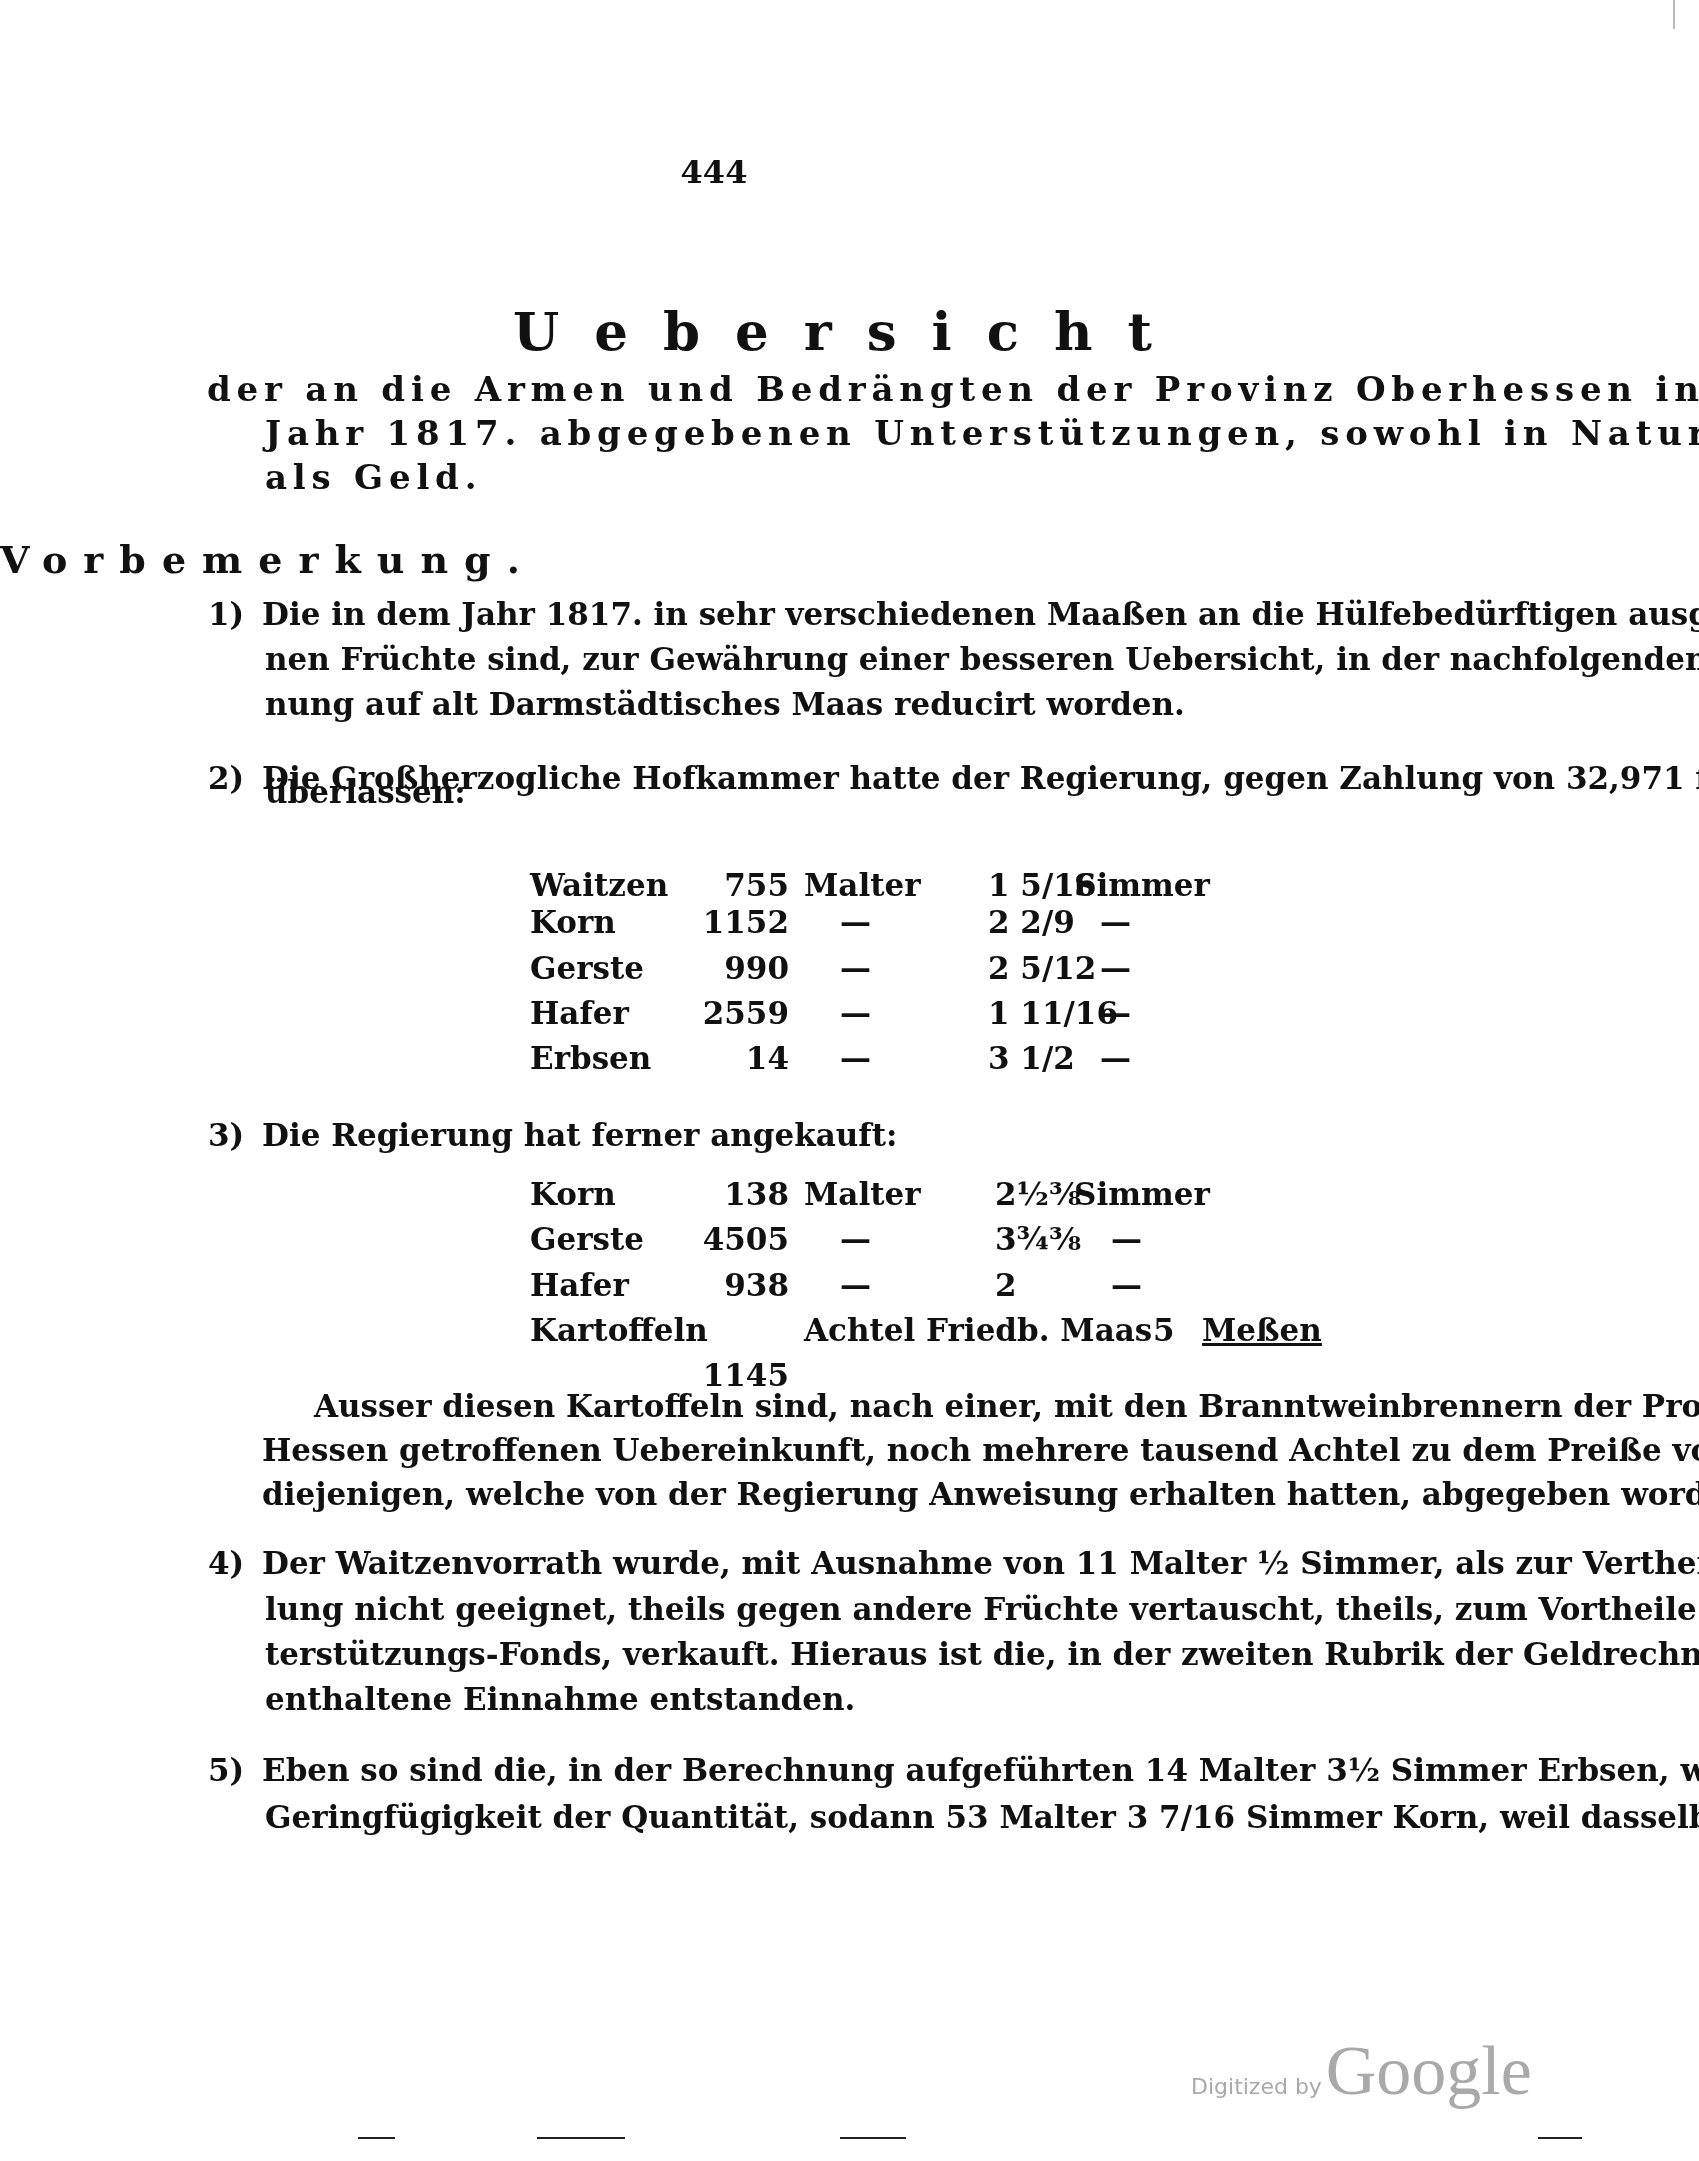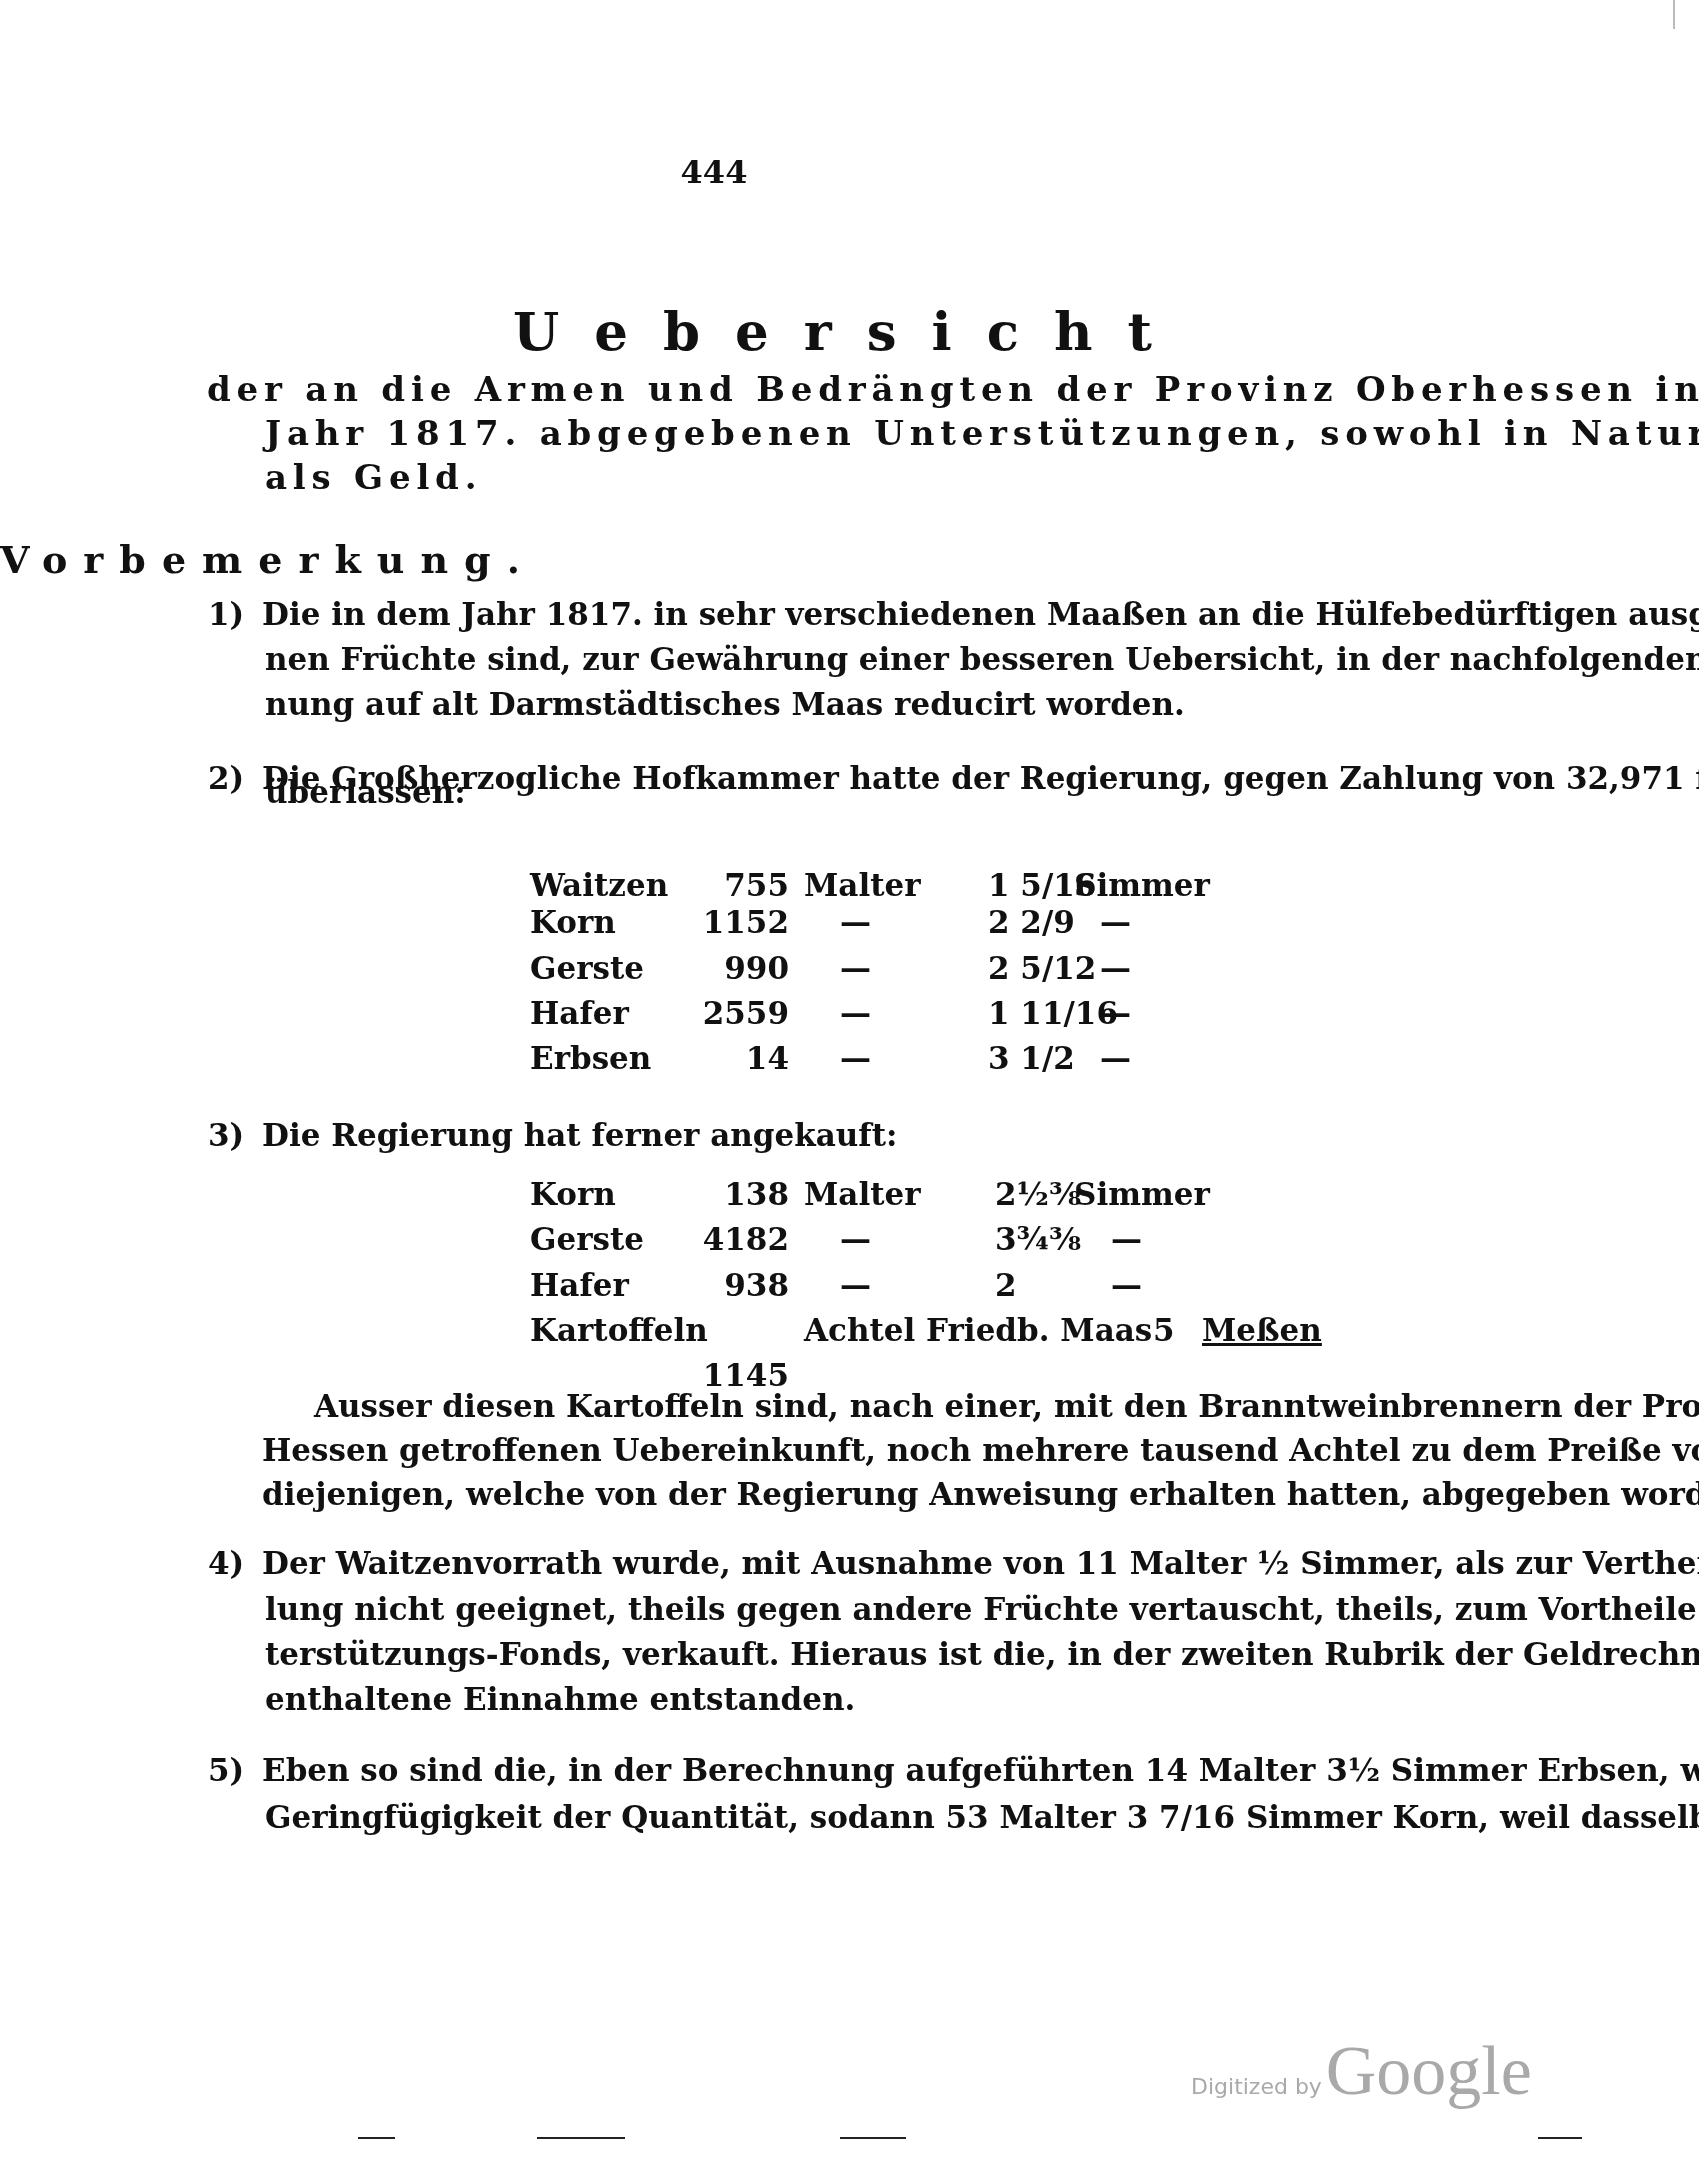--- a/index.html
+++ b/index.html
@@ -86,21 +86,21 @@
 <div class="abs" style="left:0; top:1176px; width:1700px;">
   <div class="row" style="position:absolute; top:0; left:0; width:1700px; height:45px;">
     <span class="cell" style="left:530px;">Korn</span>
     <span class="cell r" style="left:701px; width:88px;">138</span>
     <span class="cell" style="left:804px;">Malter</span>
     <span class="cell" style="left:995px;">2½⅜</span>
     <span class="cell" style="left:1074px;">Simmer</span>
   </div>
   <div class="row" style="position:absolute; top:45px; left:0; width:1700px; height:45px;">
     <span class="cell" style="left:530px;">Gerste</span>
-    <span class="cell r" style="left:701px; width:88px;">4182</span>
+    <span class="cell r" style="left:701px; width:88px;">4505</span>
     <span class="cell" style="left:840px;">—</span>
     <span class="cell" style="left:995px;">3¾⅜</span>
     <span class="cell" style="left:1111px;">—</span>
   </div>
   <div class="row" style="position:absolute; top:91px; left:0; width:1700px; height:45px;">
     <span class="cell" style="left:530px;">Hafer</span>
     <span class="cell r" style="left:701px; width:88px;">938</span>
     <span class="cell" style="left:840px;">—</span>
     <span class="cell" style="left:995px;">2</span>
     <span class="cell" style="left:1111px;">—</span>

